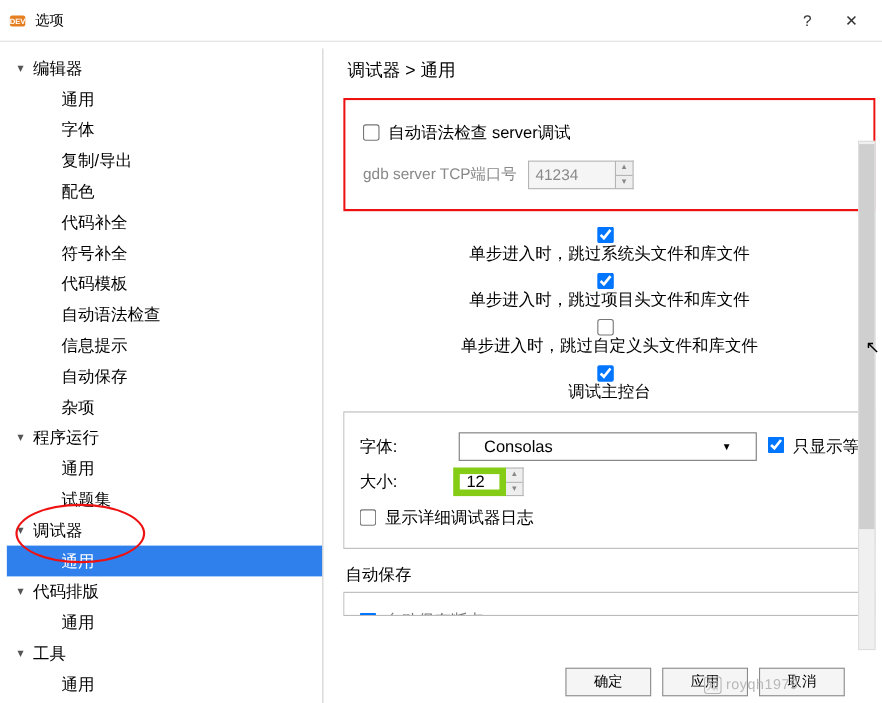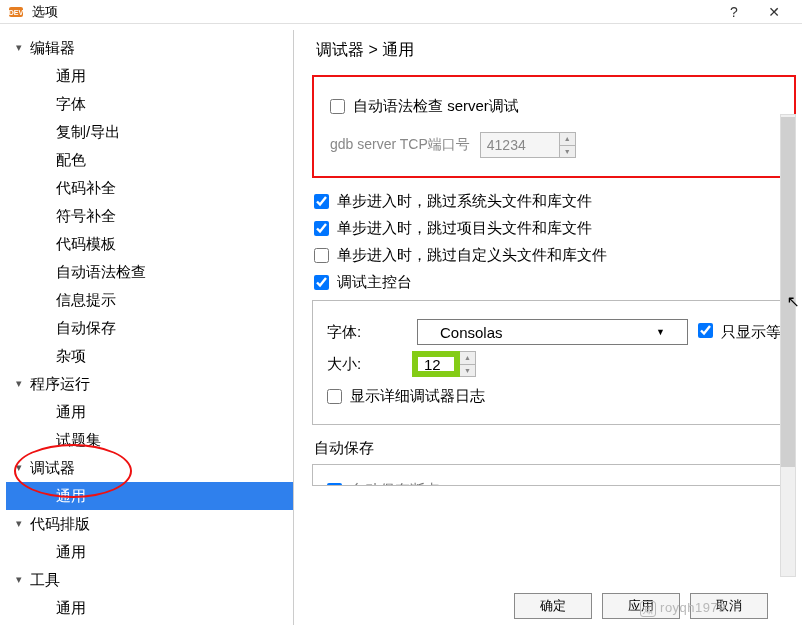--- a/index.html
+++ b/index.html
@@ -10,21 +10,21 @@
     background: #fff;
     color: #000;
     width: 802px;
     height: 639px;
     overflow: hidden;
     position: relative;
   }
   .titlebar {
     display: flex;
     align-items: center;
-    height: 24px;
+    height: 38px;
     padding: 1px 8px;
     border-bottom: 1px solid #e0e0e0;
   }
   .app-icon {
     width: 16px; height: 16px;
     margin-right: 8px;
     position: relative;
   }
   .app-icon svg { width:16px; height:16px; }
   .title { flex: 0 0 auto; font-size: 13px; }
@@ -120,21 +120,21 @@
   .spin-btns {
     width: 16px; height: 26px;
     border: 1px solid #b5b5b5;
     border-left: none;
     display: flex; flex-direction: column;
     background: #eee;
   }
   .spin-btns div { flex:1; display:flex; align-items:center; justify-content:center; font-size:7px; color:#888; }
   .spin-btns div:first-child { border-bottom:1px solid #b5b5b5; }
 
-  .main-opts .chk-row { margin: 8px 2px; }
+  .main-opts .chk-row { margin: 8px 2px; flex-direction: column; }
 
   .sub-group {
     border: 1px solid #bbb;
     padding: 12px 14px;
     margin-top: 4px;
   }
   .field-row {
     display: flex; align-items: center;
     margin: 6px 0;
     font-size: 15px;

